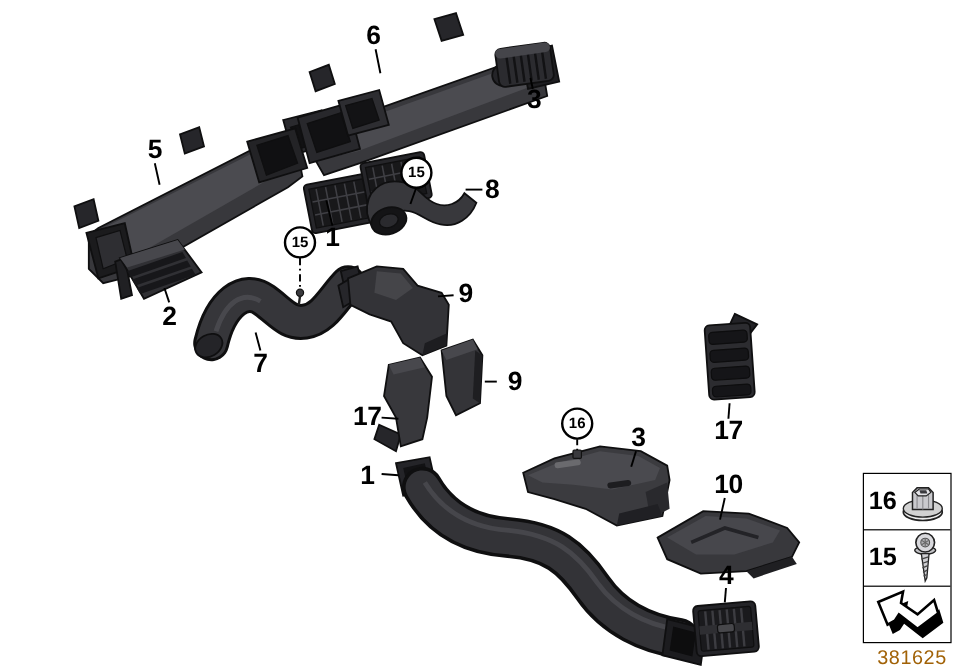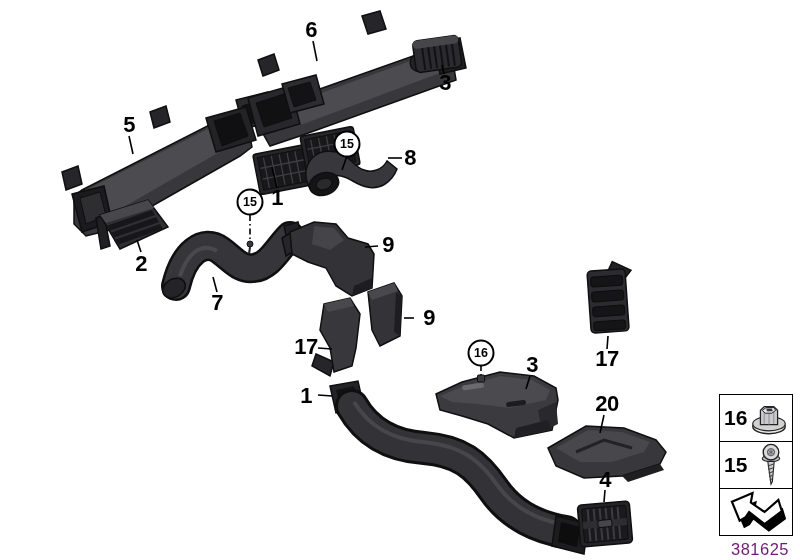--- a/index.html
+++ b/index.html
@@ -21,21 +21,21 @@
     position:absolute;left:719px;top:394px;width:74px;height:142px;
     border:1.5px solid #000;background:#fff;box-sizing:border-box;
     display:flex;flex-direction:column;
   }
   .legend-row{flex:1;display:flex;align-items:center;border-bottom:1.5px solid #000;padding:0 2px;min-height:0;}
   .legend-row:last-child{border-bottom:none;justify-content:center;}
   .legend-num{font-weight:bold;font-size:21px;width:27px;padding-left:2px;}
   .legend-icon{flex:1;display:flex;justify-content:center;align-items:center;}
   .docnum{
     position:absolute;left:760px;top:549px;transform:translate(-50%,-50%);
-    font-size:16.5px;color:#701a75;letter-spacing:0.5px;
+    font-size:16.5px;color:#a16207;letter-spacing:0.5px;
   }
 </style>
 </head>
 <body>
 
 <div class="stage">
 
   <svg class="diagram" width="800" height="560" viewBox="0 0 800 560">
 
     <g stroke="#0f0f10" stroke-width="1.5">
@@ -239,21 +239,21 @@
   <div class="plabel" style="left:129px;top:125px">5</div>
   <div class="plabel" style="left:410px;top:158px">8</div>
   <div class="plabel" style="left:277px;top:198px">1</div>
   <div class="plabel" style="left:141px;top:264px">2</div>
   <div class="plabel" style="left:217px;top:303px">7</div>
   <div class="plabel" style="left:388px;top:245px">9</div>
   <div class="plabel" style="left:429px;top:318px">9</div>
   <div class="plabel" style="left:306px;top:347px">17</div>
   <div class="plabel" style="left:306px;top:396px">1</div>
   <div class="plabel" style="left:532px;top:365px">3</div>
-  <div class="plabel" style="left:607px;top:404px">20</div>
+  <div class="plabel" style="left:607px;top:404px">10</div>
   <div class="plabel" style="left:605px;top:480px">4</div>
   <div class="plabel" style="left:607px;top:359px">17</div>
 
   <div class="callout" style="left:347px;top:144px">15</div>
   <div class="callout" style="left:250px;top:202px">15</div>
   <div class="callout" style="left:481px;top:353px">16</div>
 
   <div class="legend">
     <div class="legend-row">
       <span class="legend-num">16</span>

